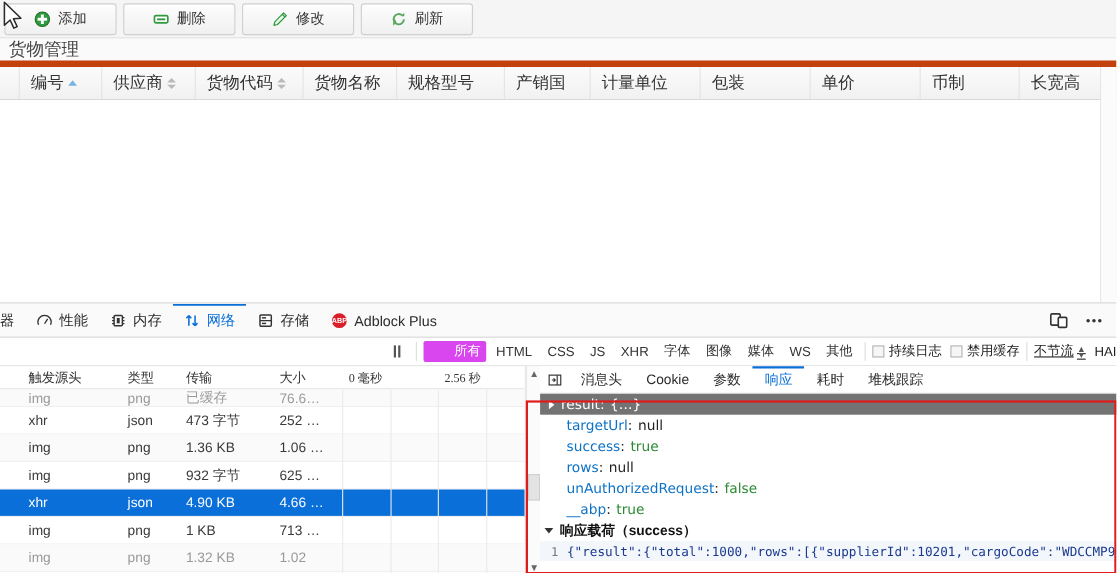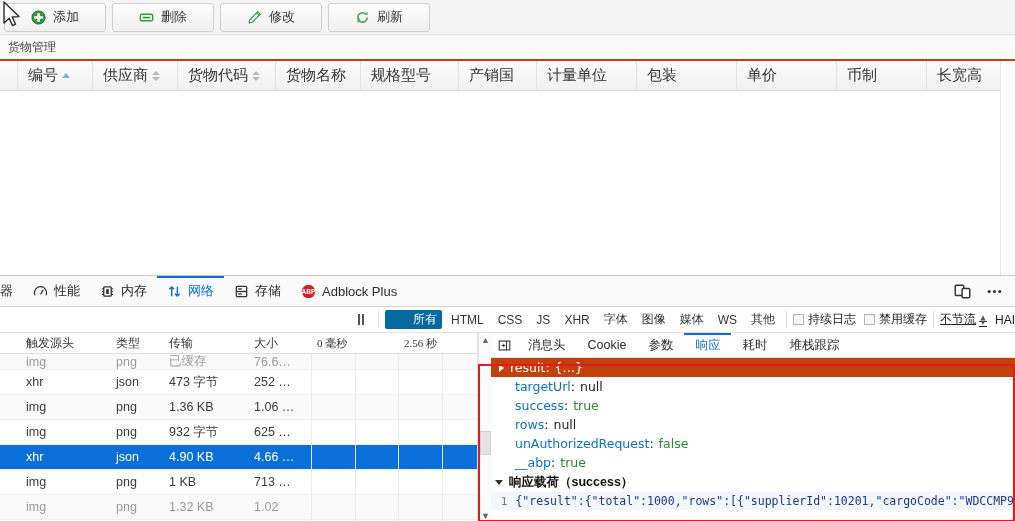--- a/index.html
+++ b/index.html
@@ -24,23 +24,23 @@
     background:linear-gradient(#fdfdfd,#f0f0f0);
     border:1px solid #cfcfcf; border-radius:3px;
     display:flex; align-items:center; justify-content:center; gap:7px;
     font-size:13px; color:#333; cursor:pointer;
     box-shadow:0 1px 0 rgba(255,255,255,.8) inset;
   }
   .tb-btn .gicon { width:15px; height:15px; display:block; }
   .tb-btn-label { white-space:nowrap; }
 
   .breadcrumb-bar {
-    height:26px; background:#fafafa; border-bottom:2px solid #c2410c;
+    height:26px; background:#fafafa; border-bottom:6px solid #c2410c;
     display:flex; align-items:center; padding-left:8px;
-    font-size:12px; color:#444;
+    font-size:16px; color:#444;
   }
 
   .grid-head {
     height:30px; display:flex; align-items:stretch;
     background:linear-gradient(#fbfbfb,#f1f1f1);
     border-bottom:1px solid #d8d8d8;
   }
   .gh-spacer { width:18px; border-right:1px solid #e3e3e3; flex:0 0 18px; }
   .gh-cell {
     display:flex; align-items:center; gap:4px;
@@ -79,21 +79,21 @@
 
   .dt-filterbar {
     height:26px; display:flex; align-items:center; gap:0;
     background:#fff; border-bottom:1px solid #e0e0e0; padding-left:6px; font-size:12px;
   }
   .fb-left { display:flex; align-items:center; gap:4px; }
   .pause-ico { display:inline-flex; gap:2px; padding:0 8px; cursor:pointer; }
   .pause-ico i { width:2px; height:11px; background:#555; display:block; }
   .vsep { width:1px; height:17px; background:#dcdcdc; margin:0 6px; }
   .f-chip { padding:1px 5px; border-radius:2px; cursor:pointer; color:#333; white-space:nowrap; }
-  .f-chip.on { background:#0369a1; color:#fff;padding-left:28px; }
+  .f-chip.on { background:#d946ef; color:#fff;padding-left:28px; }
   .f-check { display:flex; align-items:center; gap:4px; cursor:pointer; white-space:nowrap; }
   .cbox { width:11px;height:11px;border:1px solid #b4b4b4;background:#f6f6f6;display:block; }
   .throttle { display:flex; align-items:center; gap:3px; cursor:pointer; white-space:nowrap;text-decoration:underline; }
   .stepper { display:inline-flex; flex-direction:column; line-height:5px; font-size:8px; color:#555; }
 
   
   .net-wrap { display:flex; height:189px; }
   .net-left { width:478px; position:relative; overflow:hidden; border-right:1px solid #e0e0e0; }
 
   .nl-head { height:21px; display:flex; align-items:center; background:#fff;
@@ -126,21 +126,21 @@
   
   .net-right { width:524px; flex:0 0 524px; background:#fff; position:relative; }
   .dr-tabs { height:25px; display:flex; align-items:center; gap:0; border-bottom:1px solid #e0e0e0;
              font-size:12.5px; background:#fff; }
   .dr-tab { padding:0 11px; height:25px; display:flex; align-items:center; cursor:pointer; color:#2b2b2b; white-space:nowrap; }
   .dr-tab.active { color:#0a6fd8; box-shadow:inset 0 2px 0 #0a6fd8; }
   .dr-back { width:26px; display:flex; align-items:center; justify-content:center; cursor:pointer; }
 
   .json-view { font-family:"DejaVu Sans","Liberation Sans",sans-serif; font-size:12.5px; }
   .jrow { height:19px; display:flex; align-items:center; padding-left:14px; white-space:nowrap; }
-  .jrow.sel { background:#c2410c;text-align:right; }
+  .jrow.sel { background:#737373;text-align:right; }
   .jrow.sel .jkey, .jrow.sel .jval { color:#fff; }
   .jkey { color:#0e72c4; }
   .jval { color:#222; margin-left:5px; }
   .jval.bool { color:#2a8a33; }
   .jval.null { color:#222; }
   .tri { width:0;height:0;border-top:4px solid transparent;border-bottom:4px solid transparent;border-left:5px solid #fff;margin-right:6px; }
   .tri-dn { width:0;height:0;border-left:4px solid transparent;border-right:4px solid transparent;border-top:5px solid #333;margin-right:6px; }
 
   .payload-head { height:20px; display:flex; align-items:center; padding-left:4px; font-weight:bold; font-size:12.5px; color:#111; }
   .payload-row { display:flex; align-items:center; height:18px; background:#f3f6fb; }

